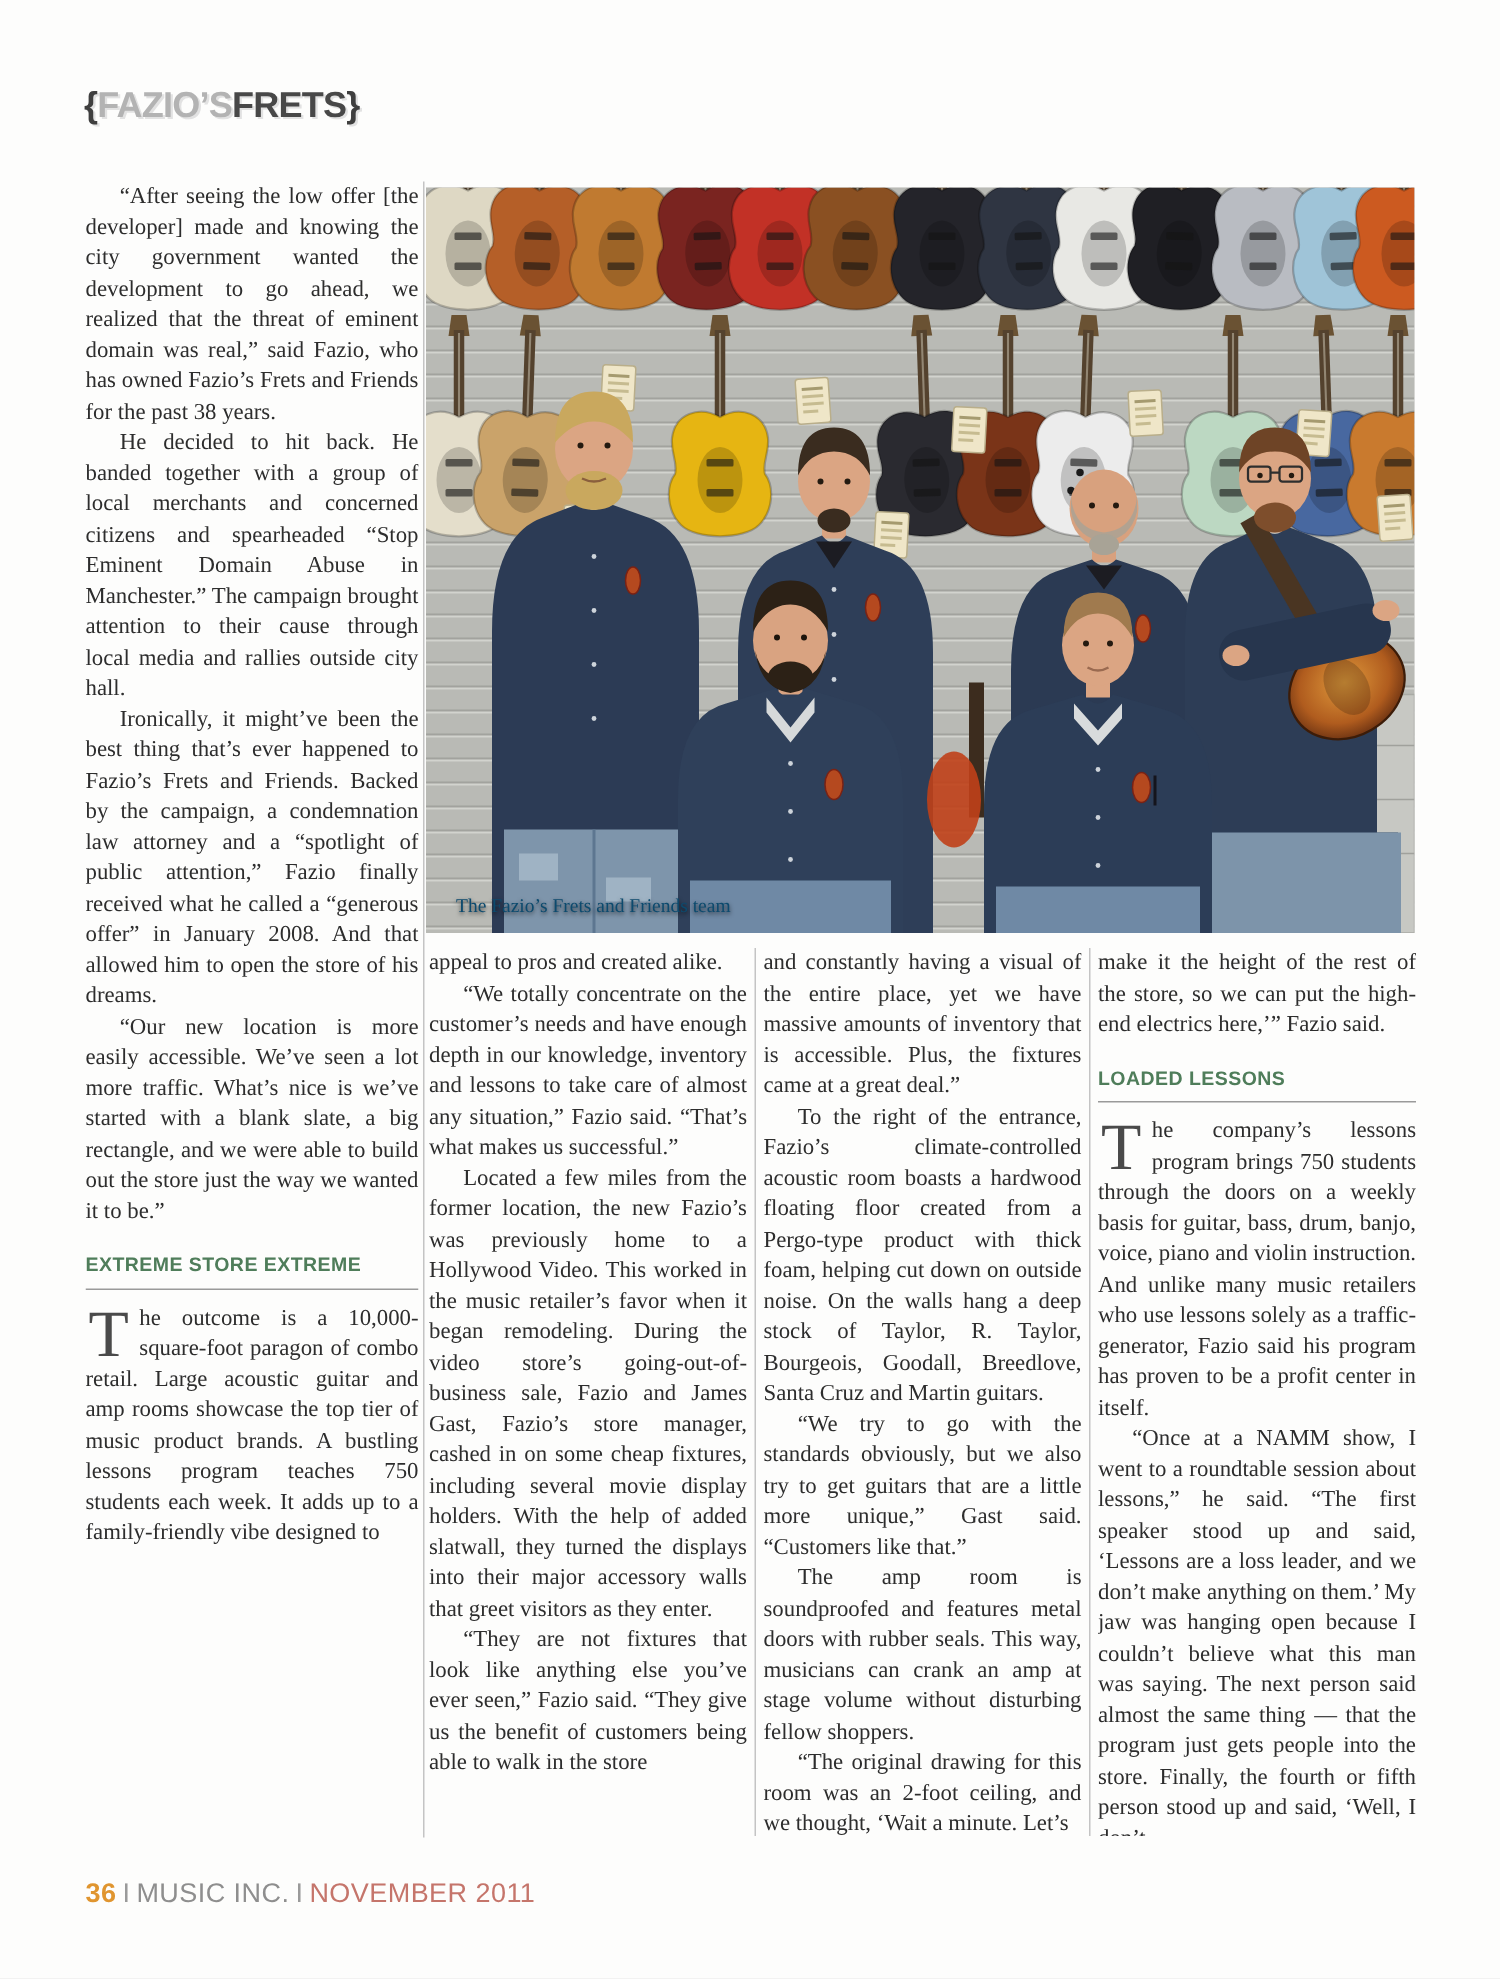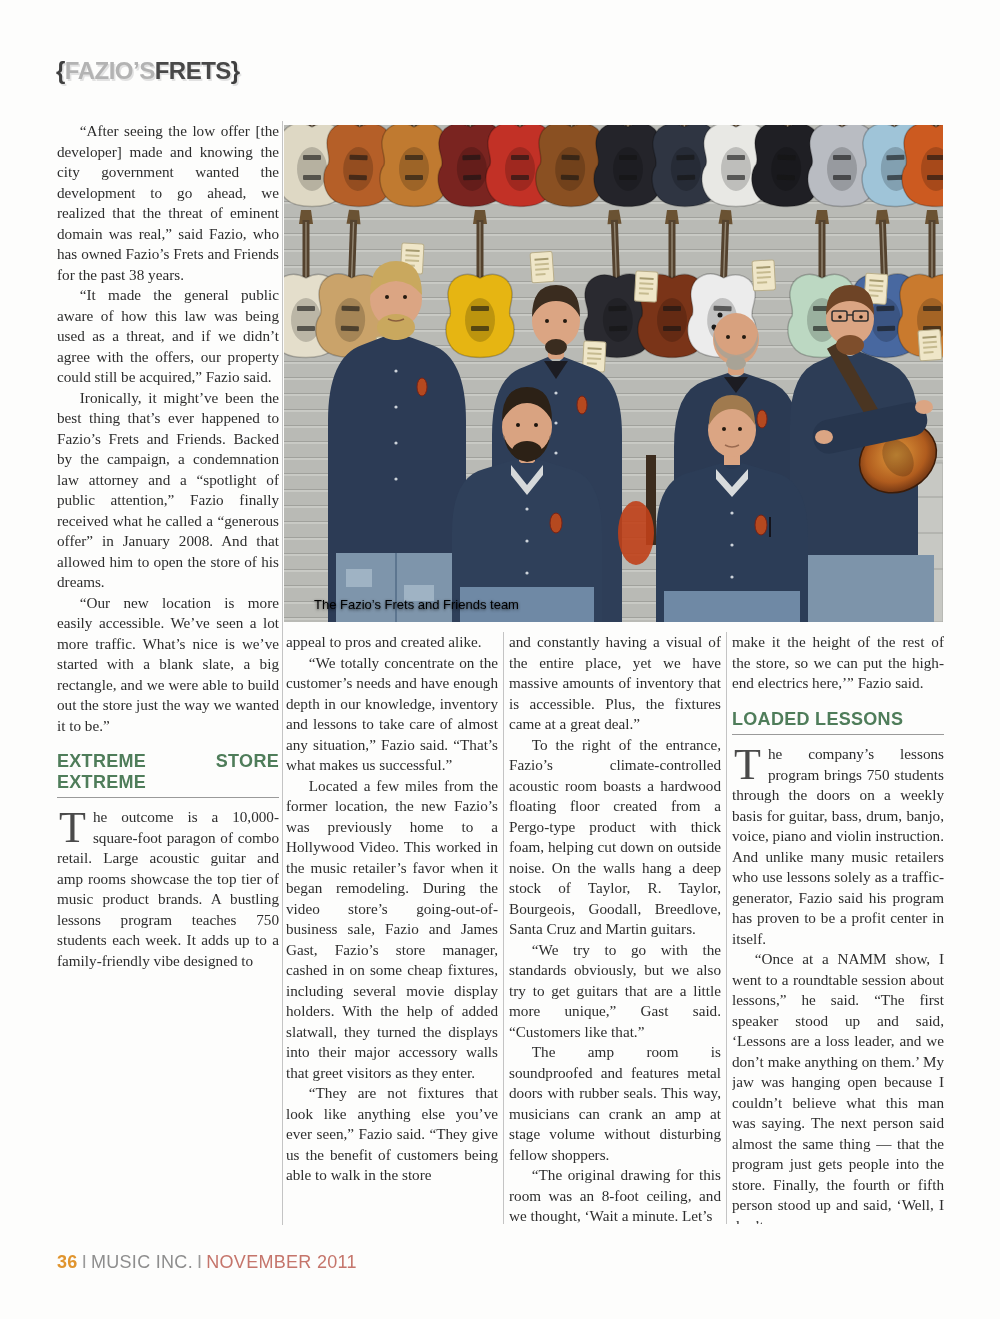--- a/index.html
+++ b/index.html
@@ -10,54 +10,54 @@
           font-weight:bold;font-size:24px;letter-spacing:-0.5px;text-shadow:1.5px 1.5px 0 #e2e2e2;}
   .kicker .brace{color:#3f3f3f;}
   .kicker .brand{color:#b3b3b3;}
   .kicker .section{color:#484848;}
   
   .col{position:absolute;text-align:justify;font-size:15.2px;line-height:20.5px;overflow:hidden;}
   .col p{margin:0;}
   .para.indent{text-indent:1.5em;}
   .para.drop{text-indent:0;}
   .dropcap{float:left;font-size:44px;line-height:35px;padding:3px 7px 0 2px;color:#4a4a4a;}
-  .sec-head{font-family:"Liberation Sans",sans-serif;font-size:18px;font-weight:bold;
+  .sec-head{font-family:"Liberation Sans",sans-serif;font-size:13px;font-weight:bold;
             color:var(--accent-green,#4f7d5a);letter-spacing:0.3px;border-bottom:1px solid #9a9a9a;
             padding:0 0 5px 0;margin:15px 0 9px 0;}
   #col1{left:57px;top:121px;width:222px;height:1104px;}
   #col2{left:286px;top:632px;width:212px;height:592px;}
   #col3{left:509px;top:632px;width:212px;height:592px;}
   #col4{left:732px;top:632px;width:212px;height:592px;}
   .vrule{position:absolute;width:1px;background:#c4c4c4;}
   #rule1{left:282px;top:121px;height:1104px;}
   #rule2{left:503px;top:632px;height:592px;}
   #rule3{left:726px;top:632px;height:592px;}
   
   .photo{position:absolute;left:284px;top:125px;width:659px;height:497px;overflow:hidden;background:#b9bab5;}
   .photo svg{display:block;}
-  .caption{position:absolute;left:30px;bottom:10px;font-family:Liberation Sans, sans-serif;
-           font-size:13px;color:#000000;text-shadow:0 1px 3px rgba(0,0,0,.7);}
+  .caption{position:absolute;left:20px;bottom:10px;font-family:Liberation Serif, serif;
+           font-size:13px;color:#0c4a6e;text-shadow:0 1px 3px rgba(0,0,0,.7);}
   
   .footer{position:absolute;left:57px;top:1252px;font-family:"Liberation Sans",sans-serif;
           font-size:18px;letter-spacing:0.3px;}
   .footer .num{color:var(--page-orange,#e0952f);font-weight:bold;}
   .footer .sep{color:#9a9a9a;padding:0 4px;}
   .footer .mag{color:#8e8e8e;}
   .footer .issue{color:var(--issue-red,#c5756b);}
 </style>
 </head>
 <body>
 
 <div class="page">
 
   <div class="kicker"><span class="brace">{</span><span class="brand">FAZIO’S</span><span class="section">FRETS</span><span class="brace">}</span></div>
 
   <div id="col1" class="col">
       <p class="para indent">“After seeing the low offer [the developer] made and knowing the city government wanted the development to go ahead, we realized that the threat of eminent domain was real,” said Fazio, who has owned Fazio’s Frets and Friends for the past 38 years.</p>
-      <p class="para indent">“It made the general public aware of how this law was being used as a threat, and if we didn’t agree with the offers, our property could still be acquired,” Fazio said.</p>
+      <p class="para indent">He decided to hit back. He banded together with a group of local merchants and concerned citizens and spearheaded “Stop Eminent Domain Abuse in Manchester.” The campaign brought attention to their cause through local media and rallies outside city hall.</p>
       <p class="para indent">Ironically, it might’ve been the best thing that’s ever happened to Fazio’s Frets and Friends. Backed by the campaign, a condemnation law attorney and a “spotlight of public attention,” Fazio finally received what he called a “generous offer” in January 2008. And that allowed him to open the store of his dreams.</p>
       <p class="para indent">“Our new location is more easily accessible. We’ve seen a lot more traffic. What’s nice is we’ve started with a blank slate, a big rectangle, and we were able to build out the store just the way we wanted it to be.”</p>
       <div class="sec-head">EXTREME STORE EXTREME</div>
       <p class="para drop"><span class="dropcap">T</span>he outcome is a 10,000-square-foot paragon of combo retail. Large acoustic guitar and amp rooms showcase the top tier of music product brands. A bustling lessons program teaches 750 students each week. It adds up to a family-friendly vibe designed to</p>
     </div>
 
   <div class="photo">
     <svg width="659" height="497" viewBox="0 0 659 497">
       <defs>
         <pattern id="slat" width="659" height="16" patternUnits="userSpaceOnUse">
@@ -263,21 +263,21 @@
       <p class="para">appeal to pros and created alike.</p>
       <p class="para indent">“We totally concentrate on the customer’s needs and have enough depth in our knowledge, inventory and lessons to take care of almost any situation,” Fazio said. “That’s what makes us successful.”</p>
       <p class="para indent">Located a few miles from the former location, the new Fazio’s was previously home to a Hollywood Video. This worked in the music retailer’s favor when it began remodeling. During the video store’s going-out-of-business sale, Fazio and James Gast, Fazio’s store manager, cashed in on some cheap fixtures, including several movie display holders. With the help of added slatwall, they turned the displays into their major accessory walls that greet visitors as they enter.</p>
       <p class="para indent">“They are not fixtures that look like anything else you’ve ever seen,” Fazio said. “They give us the benefit of customers being able to walk in the store</p>
     </div>
   <div id="col3" class="col">
       <p class="para">and constantly having a visual of the entire place, yet we have massive amounts of inventory that is accessible. Plus, the fixtures came at a great deal.”</p>
       <p class="para indent">To the right of the entrance, Fazio’s climate-controlled acoustic room boasts a hardwood floating floor created from a Pergo-type product with thick foam, helping cut down on outside noise. On the walls hang a deep stock of Taylor, R. Taylor, Bourgeois, Goodall, Breedlove, Santa Cruz and Martin guitars.</p>
       <p class="para indent">“We try to go with the standards obviously, but we also try to get guitars that are a little more unique,” Gast said. “Customers like that.”</p>
       <p class="para indent">The amp room is soundproofed and features metal doors with rubber seals. This way, musicians can crank an amp at stage volume without disturbing fellow shoppers.</p>
-      <p class="para indent">“The original drawing for this room was an 8-foot ceiling, and we thought, ‘Wait a minute. Let’s</p>
+      <p class="para indent">“The original drawing for this room was an 2-foot ceiling, and we thought, ‘Wait a minute. Let’s</p>
     </div>
   <div id="col4" class="col">
       <p class="para">make it the height of the rest of the store, so we can put the high-end electrics here,’” Fazio said.</p>
       <div class="sec-head">LOADED LESSONS</div>
       <p class="para drop"><span class="dropcap">T</span>he company’s lessons program brings 750 students through the doors on a weekly basis for guitar, bass, drum, banjo, voice, piano and violin instruction. And unlike many music retailers who use lessons solely as a traffic-generator, Fazio said his program has proven to be a profit center in itself.</p>
       <p class="para indent">“Once at a NAMM show, I went to a roundtable session about lessons,” he said. “The first speaker stood up and said, ‘Lessons are a loss leader, and we don’t make anything on them.’ My jaw was hanging open because I couldn’t believe what this man was saying. The next person said almost the same thing — that the program just gets people into the store. Finally, the fourth or fifth person stood up and said, ‘Well, I don’t</p>
     </div>
 
   <div class="footer"><span class="num">36</span><span class="sep">I</span><span class="mag">MUSIC INC.</span><span class="sep">I</span><span class="issue">NOVEMBER 2011</span></div>
 

